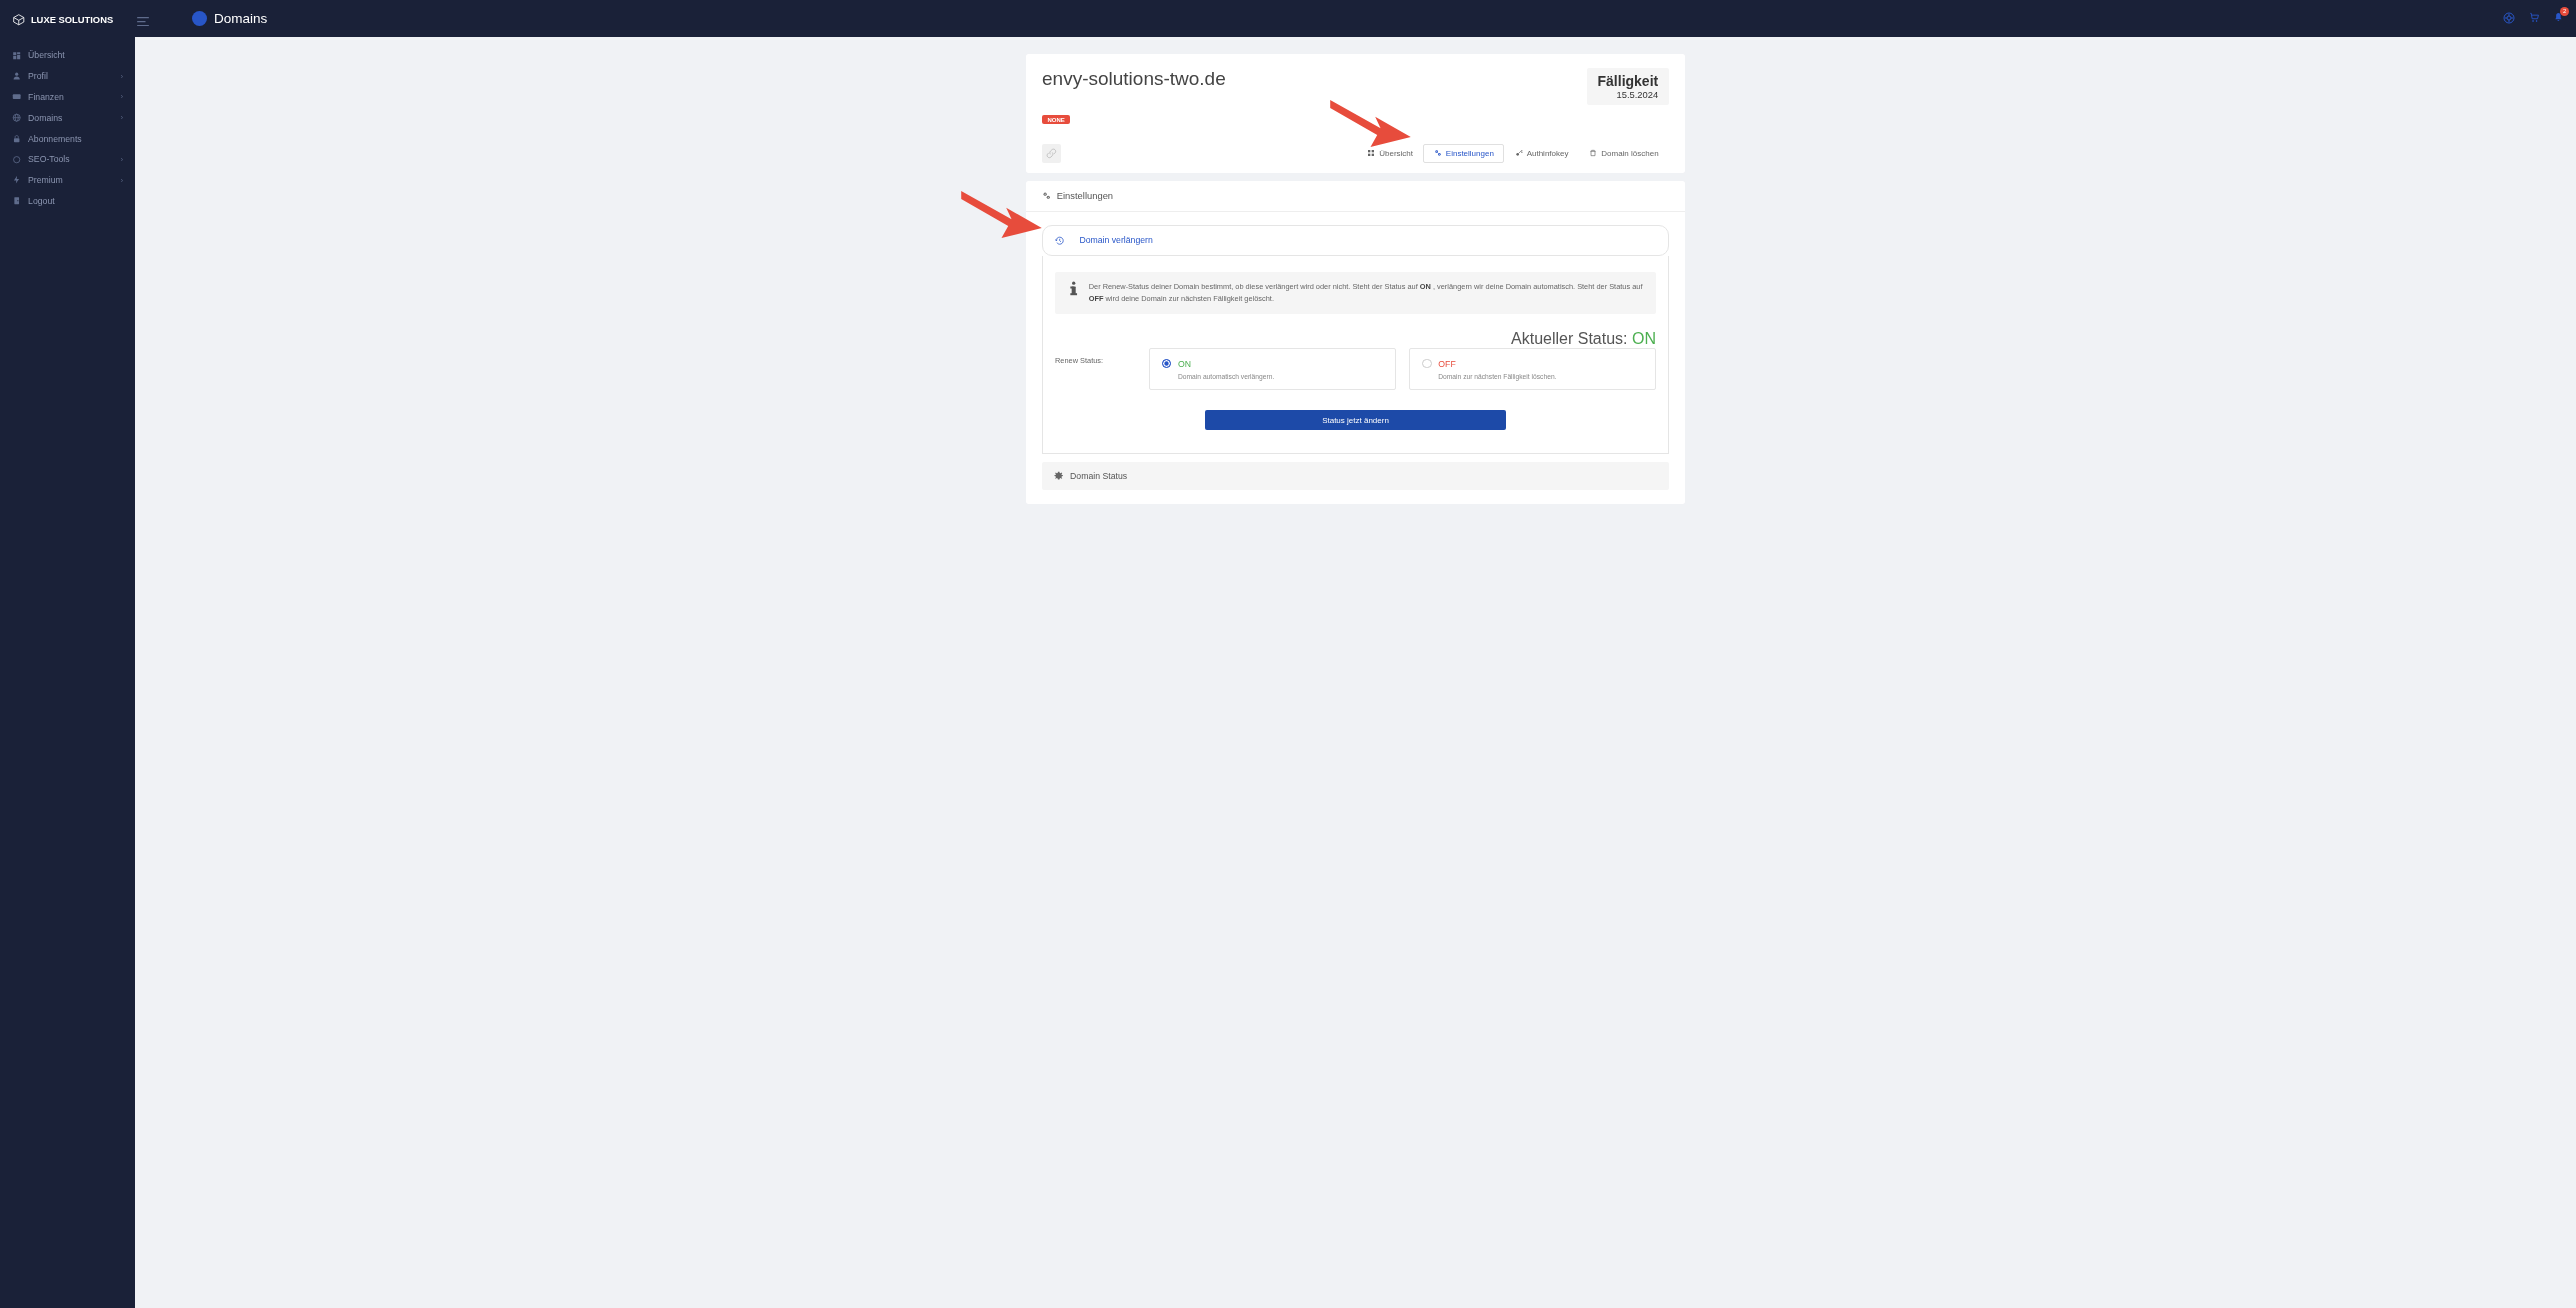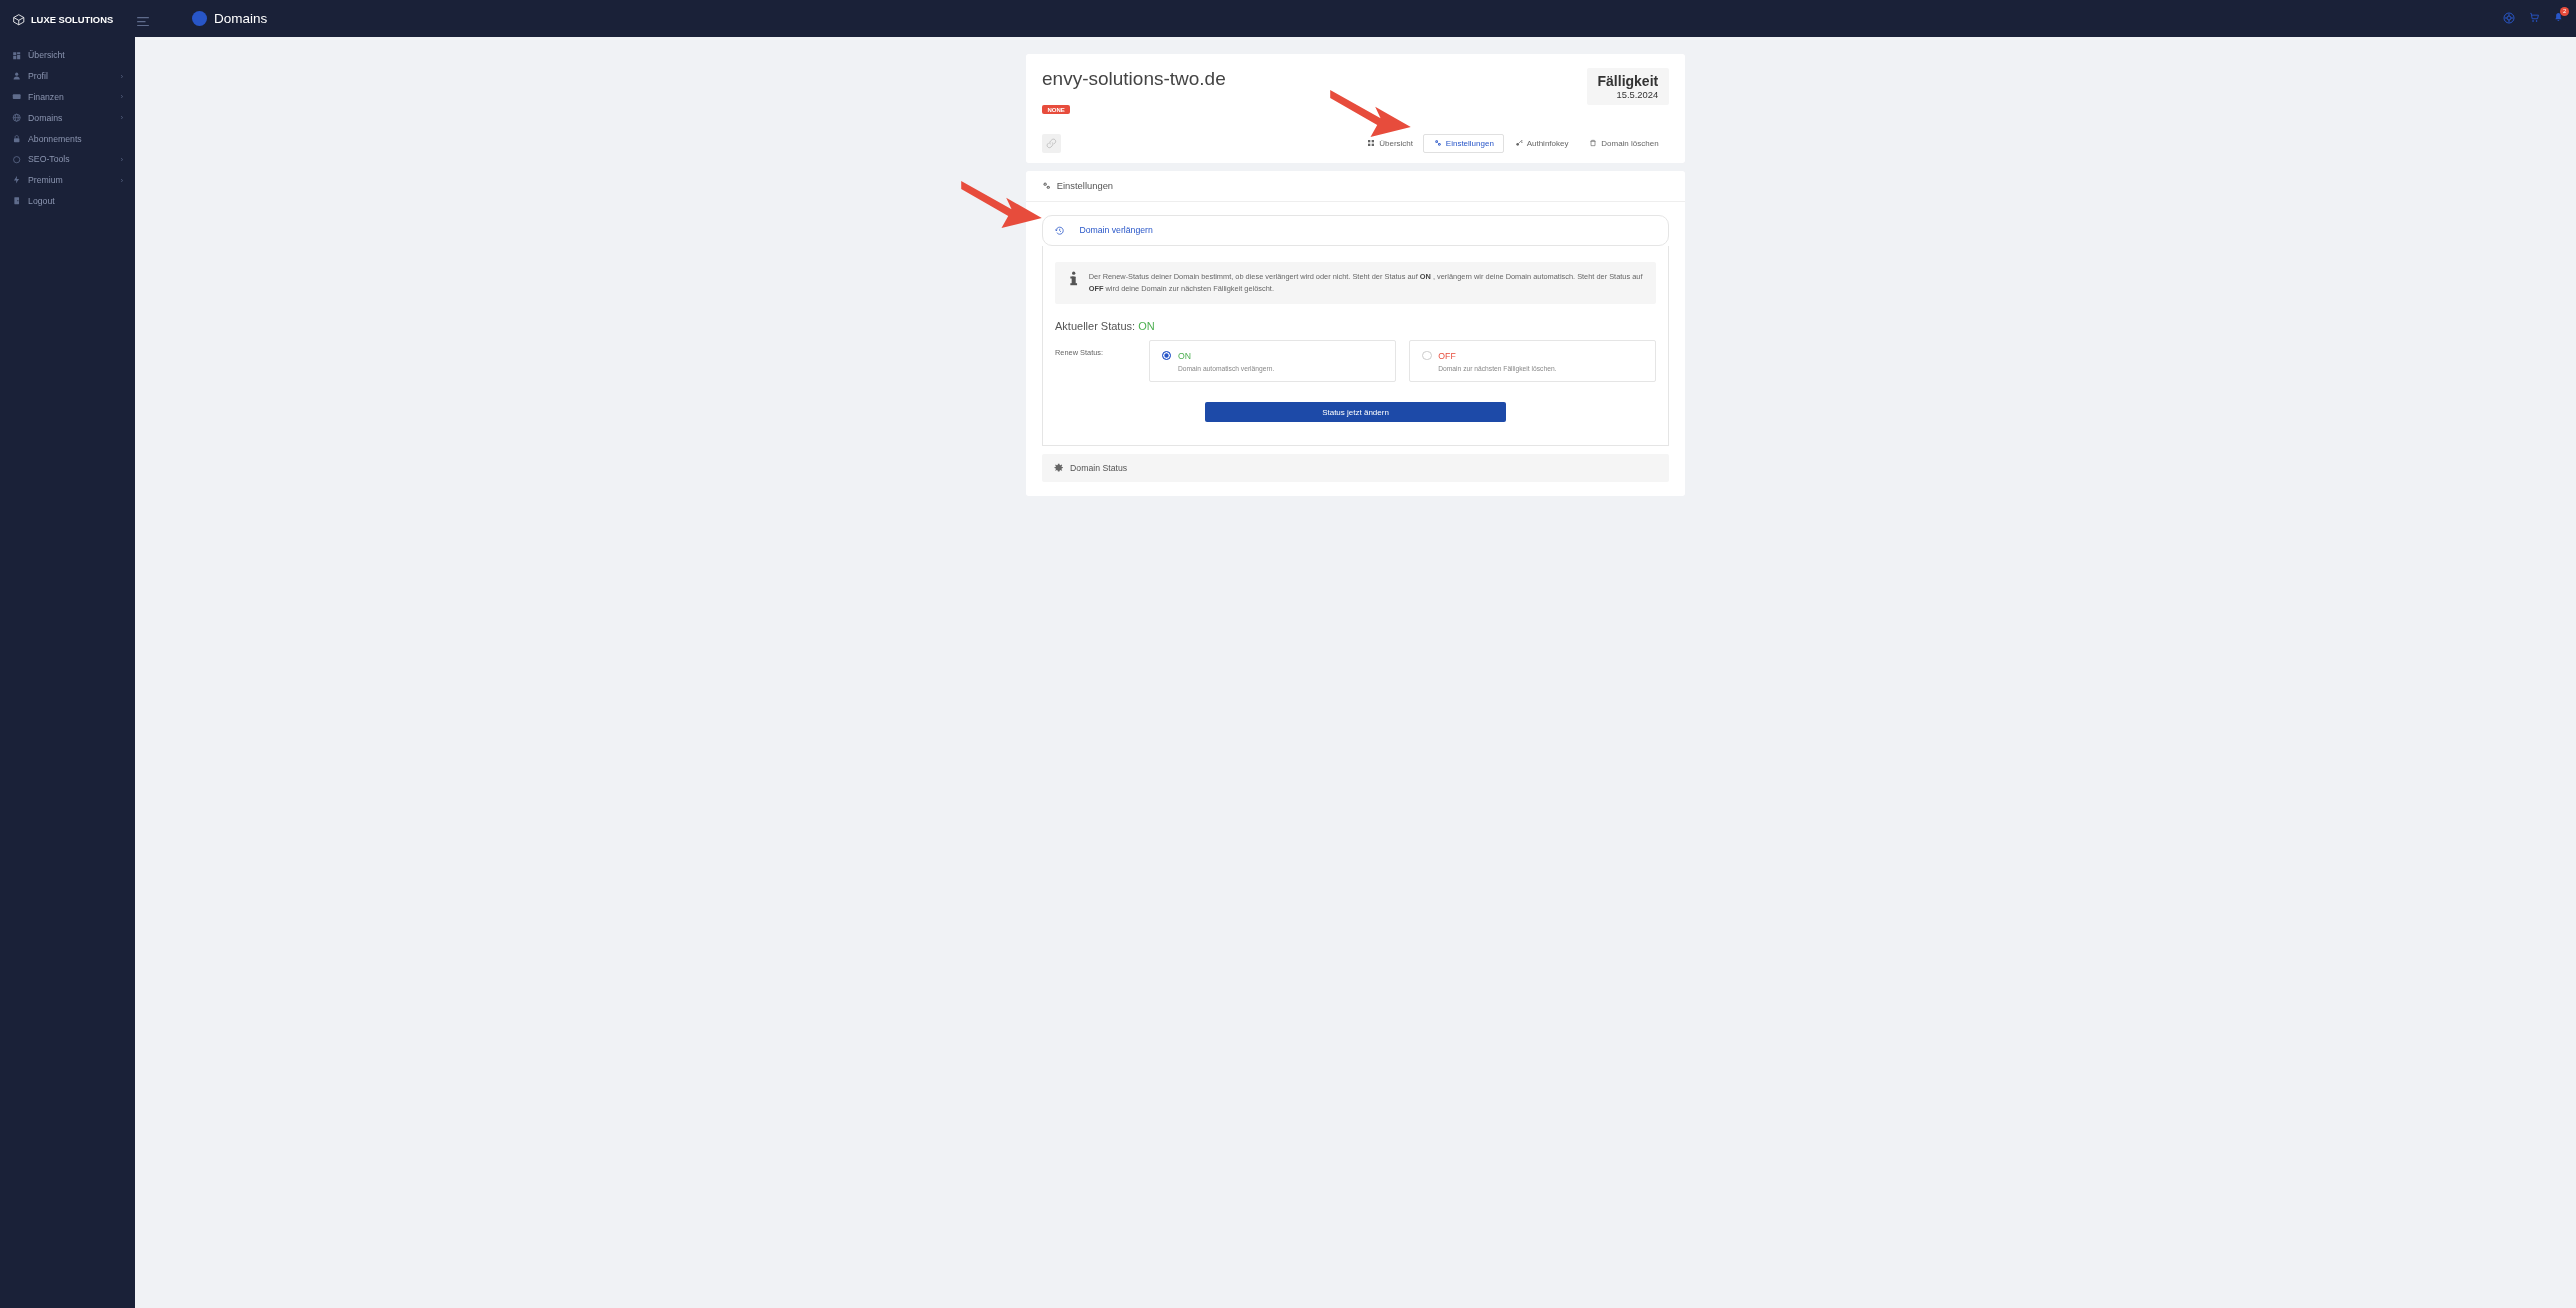--- a/index.html
+++ b/index.html
@@ -168,21 +168,21 @@
     .domain-top {
       display: flex;
       justify-content: space-between;
       align-items: flex-start;
     }
     
     .domain-name {
       font-size: 19px;
       font-weight: 400;
       color: #444;
-      margin-bottom: 12px;
+      margin-bottom: 22px;
     }
     
     .badge-none {
       background: #e74c3c;
       color: white;
       font-size: 6px;
       font-weight: bold;
       padding: 1.3px 5.4px;
       border-radius: 2px;
       display: inline-block;
@@ -304,23 +304,24 @@
       font-size: 7.4px;
       color: #666;
       line-height: 1.6;
     }
     
     .info-text b {
       color: #444;
     }
     
     .status-display {
-      font-size: 11px;
+      font-size: 16px;
       color: #555;
-      margin-bottom: 8px;
+      margin-bottom: 0;
+      text-align: right;
     }
     
     .status-on {
       color: #4caf50;
       font-weight: 500;
     }
     
     .renew-row {
       display: flex;
       gap: 0;

